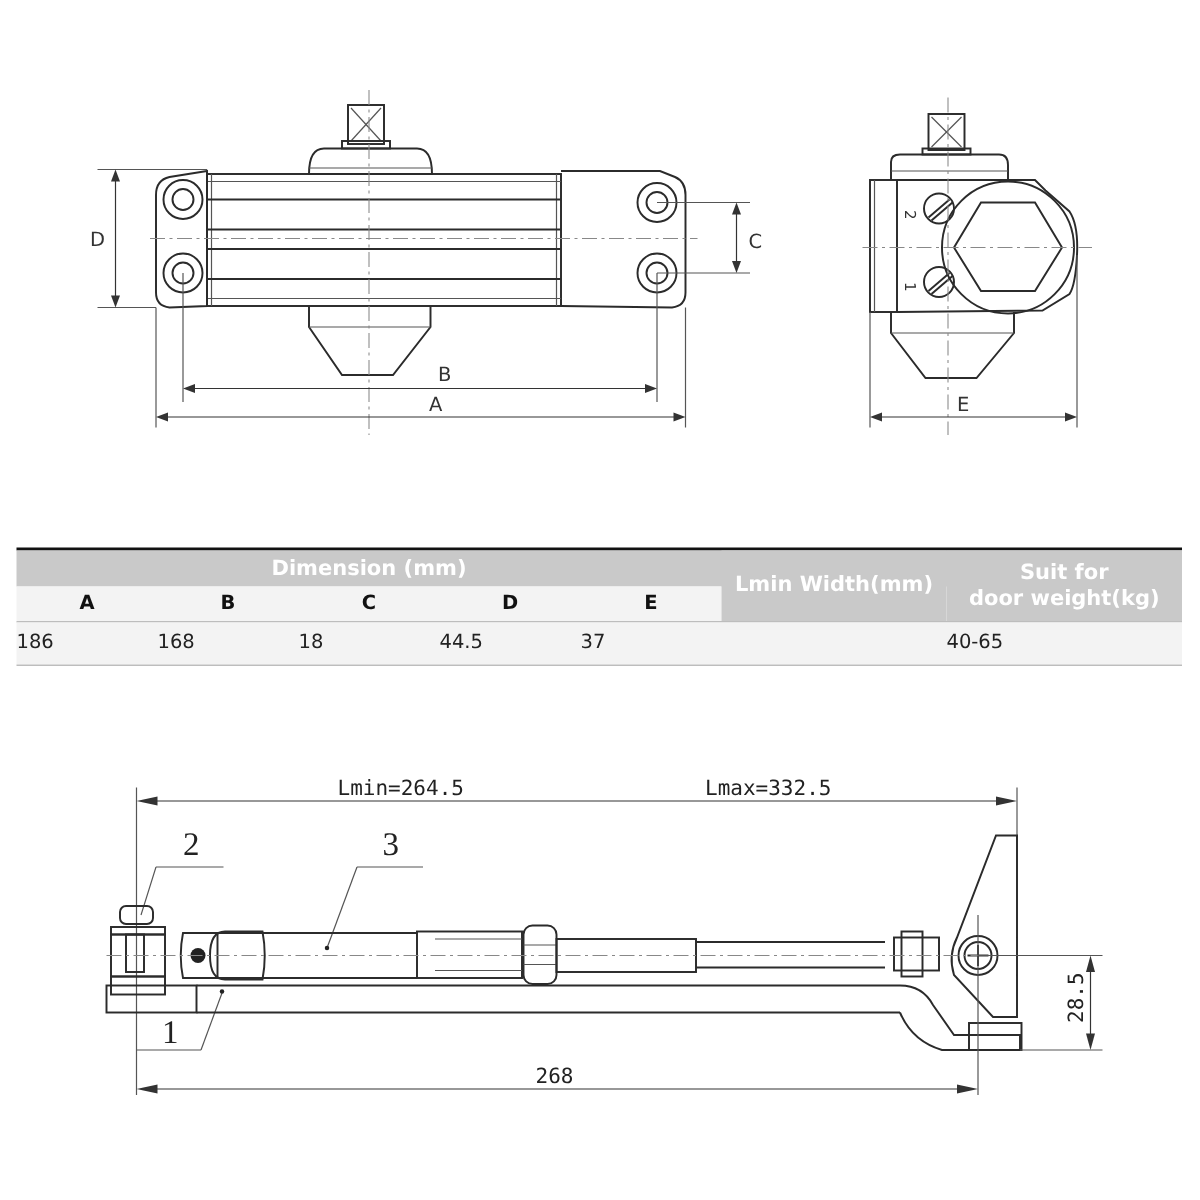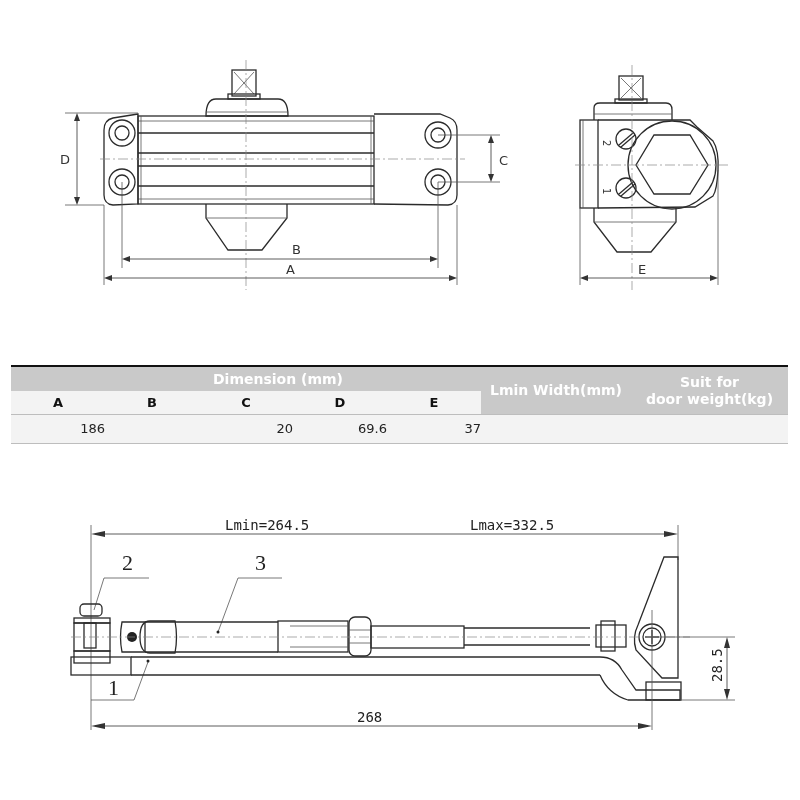--- a/index.html
+++ b/index.html
@@ -10,27 +10,27 @@
   .center { stroke:#888; fill:none; stroke-width:0.7; stroke-dasharray:10 3 2 3; }
   .dim { stroke:#333; fill:none; stroke-width:0.8; }
   .lbl { font-family:"DejaVu Sans", sans-serif; font-size:13px; fill:#333; }
   .clbl { font-family:"DejaVu Sans Mono", monospace; font-size:14px; fill:#222; }
   .num { font-family:"Liberation Serif", serif; font-size:22px; fill:#222; }
 
   
   .spec-table { position:absolute; left:11px; top:365px; width:777px; }
   .spec-table .topline { position:absolute; left:0; top:0; width:777px; height:2px; background:#111; }
   .spec-table .band { position:absolute; left:0; top:2px; width:777px; height:24px; background:#c9c9c9; }
-  .spec-table .band-title { position:absolute; left:0; top:2px; width:470px; height:24px; line-height:24px; text-align:center; color:#fff; font-weight:bold; font-size:14px;margin-left:32px; }
+  .spec-table .band-title { position:absolute; left:0; top:2px; width:470px; height:24px; line-height:24px; text-align:center; color:#fff; font-weight:bold; font-size:14px; }
   .spec-table .subhead { position:absolute; left:0; top:26px; width:470px; height:23px; background:#f3f3f3; }
   .spec-table .subhead .cell { position:absolute; top:0; height:23px; line-height:23px; text-align:center; font-weight:bold; font-size:13px; color:#111; }
   .spec-table .gray-col { position:absolute; top:2px; height:47px; background:#c9c9c9; color:#fff; font-weight:bold; text-align:center; font-size:14px; line-height:17px; display:flex; align-items:center; justify-content:center; }
   .spec-table .sep { position:absolute; left:0; top:49px; width:777px; height:1px; background:#bdbdbd; }
   .spec-table .datarow { position:absolute; left:0; top:50px; width:777px; height:28px; background:#f3f3f3; }
-  .spec-table .datarow .cell { position:absolute; top:0; height:28px; line-height:28px; text-align:right; font-size:13px; color:#222; }
+  .spec-table .datarow .cell { position:absolute; top:0; height:28px; line-height:28px; text-align:left; font-size:13px; color:#222; }
   .spec-table .bottomline { position:absolute; left:0; top:78px; width:777px; height:1px; background:#bdbdbd; }
 </style>
 </head>
 <body>
 
 <svg width="800" height="800" viewBox="0 0 800 800">
 
   <g>
 
     <rect x="232" y="70" width="24" height="26" class="stroke"></rect>
@@ -237,18 +237,20 @@
   <div class="gray-col" style="left:470px;width:150px">
     <span>Lmin Width(mm)</span>
   </div>
   <div class="gray-col" style="left:620px;width:157px;flex-direction:column">
     <span>Suit for</span>
     <span>door weight(kg)</span>
   </div>
   <div class="sep"></div>
   <div class="datarow">
     <div class="cell" style="left:0;width:94px">186</div>
-    <div class="cell" style="left:188px;width:94px">20</div>
-    <div class="cell" style="left:282px;width:94px">69.6</div>
+    <div class="cell" style="left:94px;width:94px">168</div>
+    <div class="cell" style="left:188px;width:94px">18</div>
+    <div class="cell" style="left:282px;width:94px">44.5</div>
     <div class="cell" style="left:376px;width:94px">37</div>
+    <div class="cell" style="left:620px;width:157px">40-65</div>
   </div>
   <div class="bottomline"></div>
 </div>
 
 </body></html>

